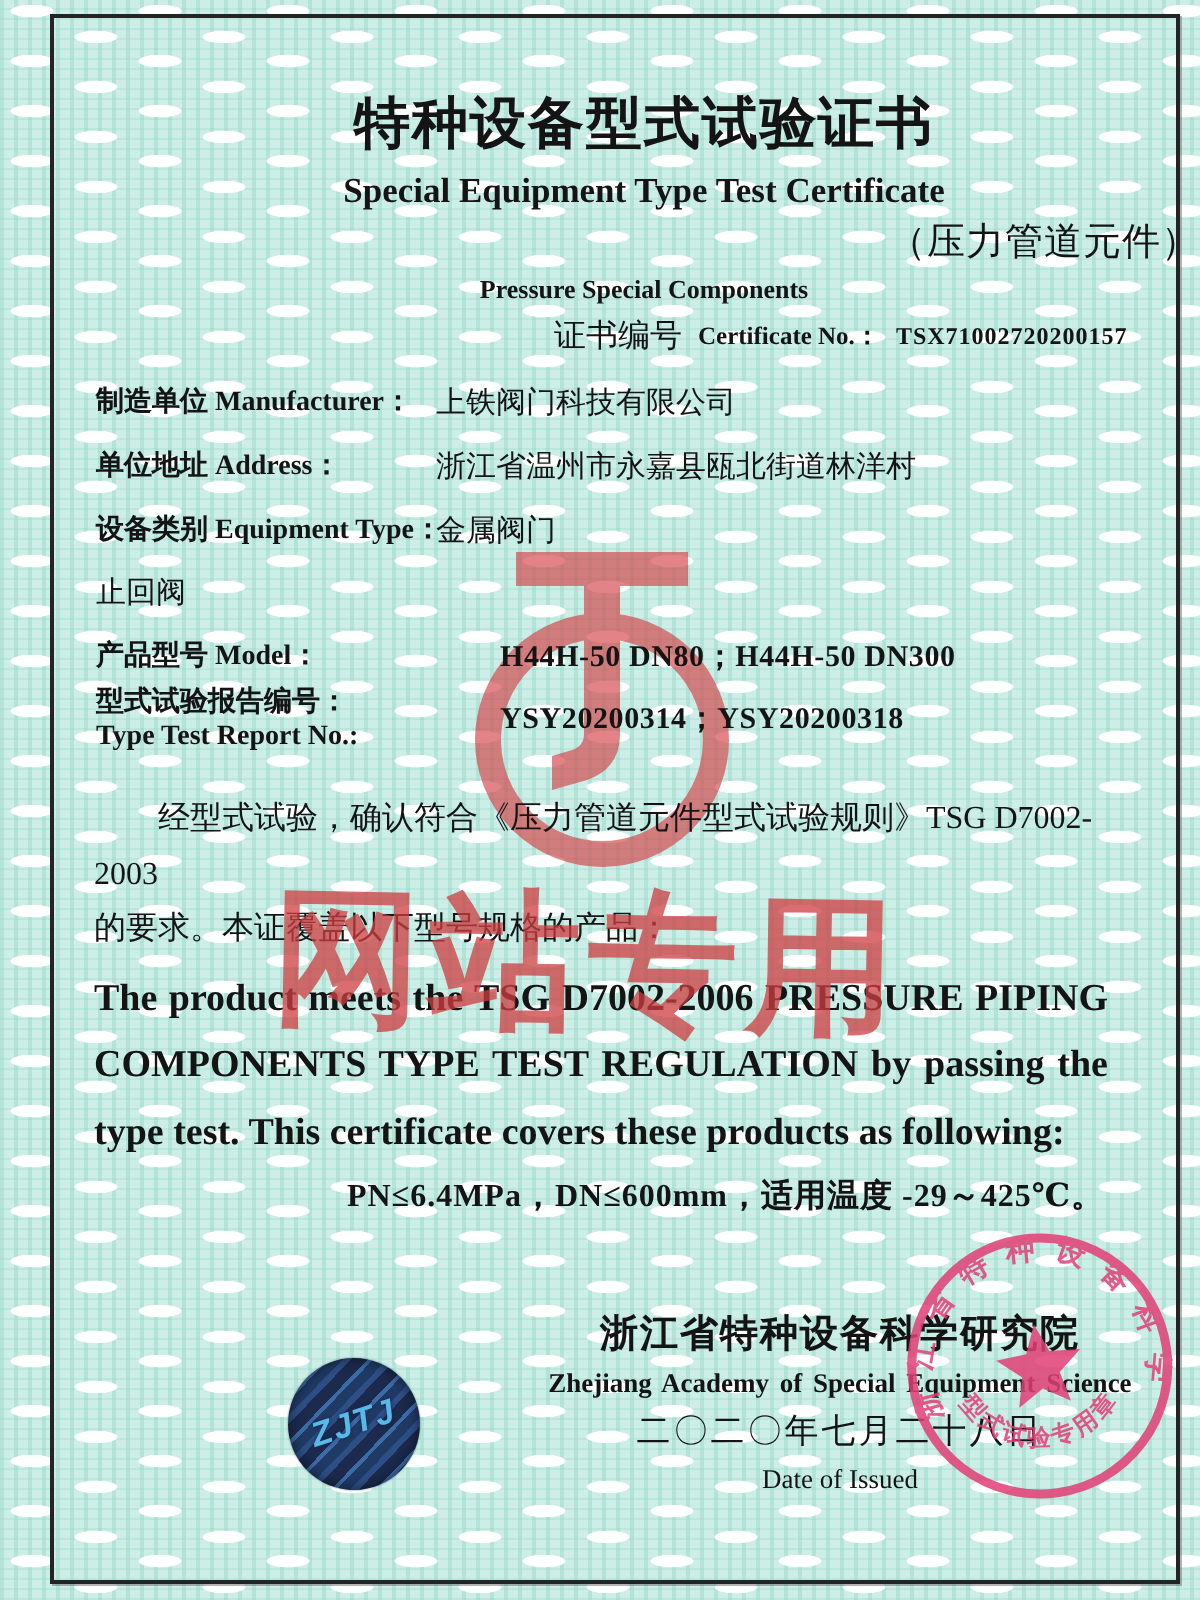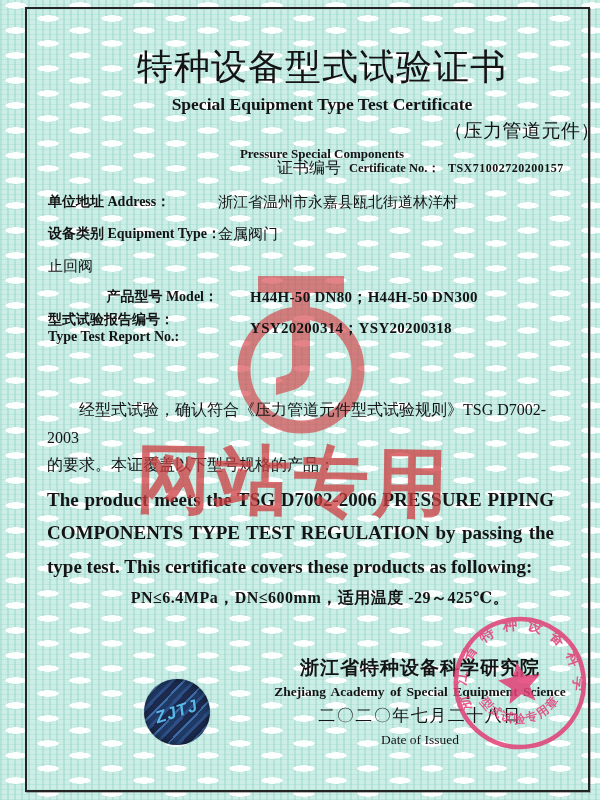--- a/index.html
+++ b/index.html
@@ -14,46 +14,46 @@
       repeating-linear-gradient(0deg, rgba(148,213,198,.30) 0 1px, rgba(148,213,198,0) 1px 5px);
     background-size:64px 25px,64px 25px,auto,auto;
     background-position:16px 6px,48px 18px,0 0,0 0;
   }
   .frame{position:absolute;left:25px;top:7px;right:10px;bottom:8px;
     border:2px solid #242424;box-shadow:1px 1px 0 rgba(90,90,90,.45);z-index:0;}
   .content{position:absolute;inset:0;z-index:2;}
 
   
   .header{position:absolute;top:48px;left:44px;right:0;text-align:center;}
-  .title-cn{font-size:36px;font-weight:normal;letter-spacing:1px;line-height:1.1;}
+  .title-cn{font-size:28px;font-weight:bold;letter-spacing:1px;line-height:1.1;}
   .title-en{font-size:17.5px;font-weight:bold;margin-top:7px;line-height:1.1;}
   .cat-cn{font-size:19px;margin-top:7px;line-height:1.1;letter-spacing:.5px;text-align:right;}
   .cat-en{font-size:13px;font-weight:bold;margin-top:5px;line-height:1.1;}
 
   .cert-line{position:absolute;left:277px;top:158px;display:flex;align-items:center;gap:8px;white-space:nowrap;}
   .cert-label-cn{font-size:16px;}
   .cert-label-en{font-size:12.5px;font-weight:bold;}
   .cert-no{font-size:12px;font-weight:bold;letter-spacing:.5px;}
 
   
   .fields{position:absolute;left:48px;top:193px;right:40px;}
   .frow{display:flex;align-items:flex-start;margin-bottom:13px;}
   .frow .flabel{width:170px;flex:0 0 170px;font-size:14px;font-weight:bold;line-height:1.25;white-space:nowrap;}
   .frow .fvalue{font-size:15px;line-height:1.25;white-space:nowrap;}
   .frow .fvalue.alnum{font-weight:bold;letter-spacing:.3px;padding-left:32px;}
-  .frow.model{margin-bottom:5px;text-align:right;}
+  .frow.model{margin-bottom:5px;}
   .frow.report{align-items:center;}
   .frow.report .flabel{line-height:1.2;}
 
   
   .declaration{position:absolute;left:47px;top:396px;right:46px;}
   .decl-cn{font-size:16px;line-height:1.72;text-indent:2em;white-space:pre-line;margin:0;}
   .decl-en{font-size:19px;font-weight:bold;line-height:1.78;text-align:justify;margin:4px 0 0 0;}
 
-  .specs{position:absolute;left:0;top:588px;width:600px;text-align:center;
+  .specs{position:absolute;left:0;top:588px;width:552px;text-align:right;
     font-size:16px;font-weight:bold;letter-spacing:.5px;padding-left:40px;box-sizing:border-box;}
 
   
   .issuer{position:absolute;left:230px;top:658px;width:380px;text-align:center;line-height:1.1;}
   .org-cn{font-size:19px;font-weight:bold;letter-spacing:1px;}
   .org-en{font-size:13.5px;font-weight:bold;margin-top:6px;word-spacing:2px;}
   .date-cn{font-size:17px;margin-top:7px;letter-spacing:1.5px;}
   .date-en{font-size:13.5px;margin-top:8px;}
 
   
@@ -91,20 +91,24 @@
       <div class="cat-en">Pressure Special Components</div>
     </div>
 
     <div class="cert-line">
       <span class="cert-label-cn">证书编号</span>
       <span class="cert-label-en">Certificate No.：</span>
       <span class="cert-no">TSX71002720200157</span>
     </div>
 
     <div class="fields">
+      <div class="frow">
+        <span class="flabel">制造单位 Manufacturer：</span>
+        <span class="fvalue">上铁阀门科技有限公司</span>
+      </div>
       <div class="frow">
         <span class="flabel">单位地址 Address：</span>
         <span class="fvalue">浙江省温州市永嘉县瓯北街道林洋村</span>
       </div>
       <div class="frow">
         <span class="flabel">设备类别 Equipment Type：</span>
         <span class="fvalue">金属阀门</span>
       </div>
       <div class="frow">
         <span class="fvalue">止回阀</span>

